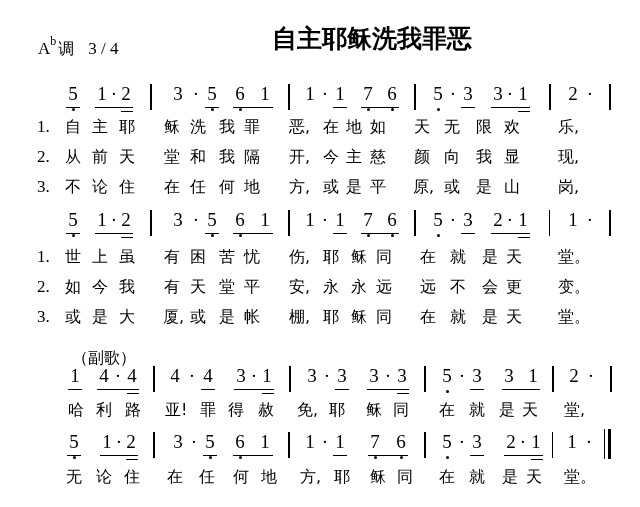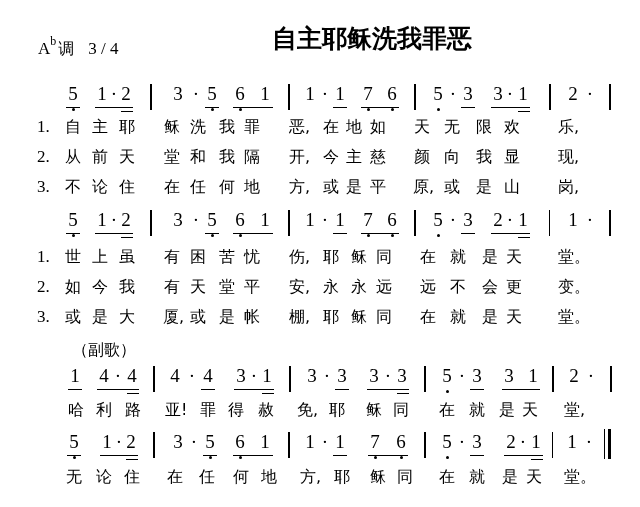--- a/index.html
+++ b/index.html
@@ -4,21 +4,21 @@
 <style>
   html,body{margin:0;padding:0;background:#fff;}
   body{width:640px;height:507px;position:relative;overflow:hidden;color:#000;
        font-family:"Liberation Serif","DejaVu Serif",serif;}
   .title{position:absolute;left:272px;top:22px;font-family:"DejaVu Sans","Liberation Sans",sans-serif;
          font-weight:bold;font-size:25px;letter-spacing:0px;}
   .key{position:absolute;left:38px;top:36px;font-size:17px;}
   .key sup{font-size:12px;position:relative;top:-2px;}
   .key .cn{font-family:"DejaVu Sans",sans-serif;font-size:16px;margin-left:2px;}
   .key .ts{margin-left:14px;}
-  .chorus-label{position:absolute;left:72px;top:340px;font-family:Liberation Sans, sans-serif;font-size:16px;text-align:right;}
+  .chorus-label{position:absolute;left:72px;top:348px;font-family:Liberation Sans, sans-serif;font-size:16px;text-align:right;}
 
   .nrow{position:absolute;left:0;height:32px;width:640px;}
   .bar{position:absolute;width:1.5px;background:#000;height:26px;}
   .bar.final{width:3px;}
   .bar.thin{width:1px;}
   .n{position:absolute;font-size:19px;line-height:20px;text-align:center;width:14px;}
   .n.dotb::after{content:"";position:absolute;left:6px;top:24px;width:3px;height:3px;border-radius:50%;background:#000;}
   .ul{position:absolute;height:1.3px;background:#000;}
 
   .lrow{position:absolute;left:0;height:22px;width:640px;font-family:"DejaVu Sans",sans-serif;font-size:16px;}

